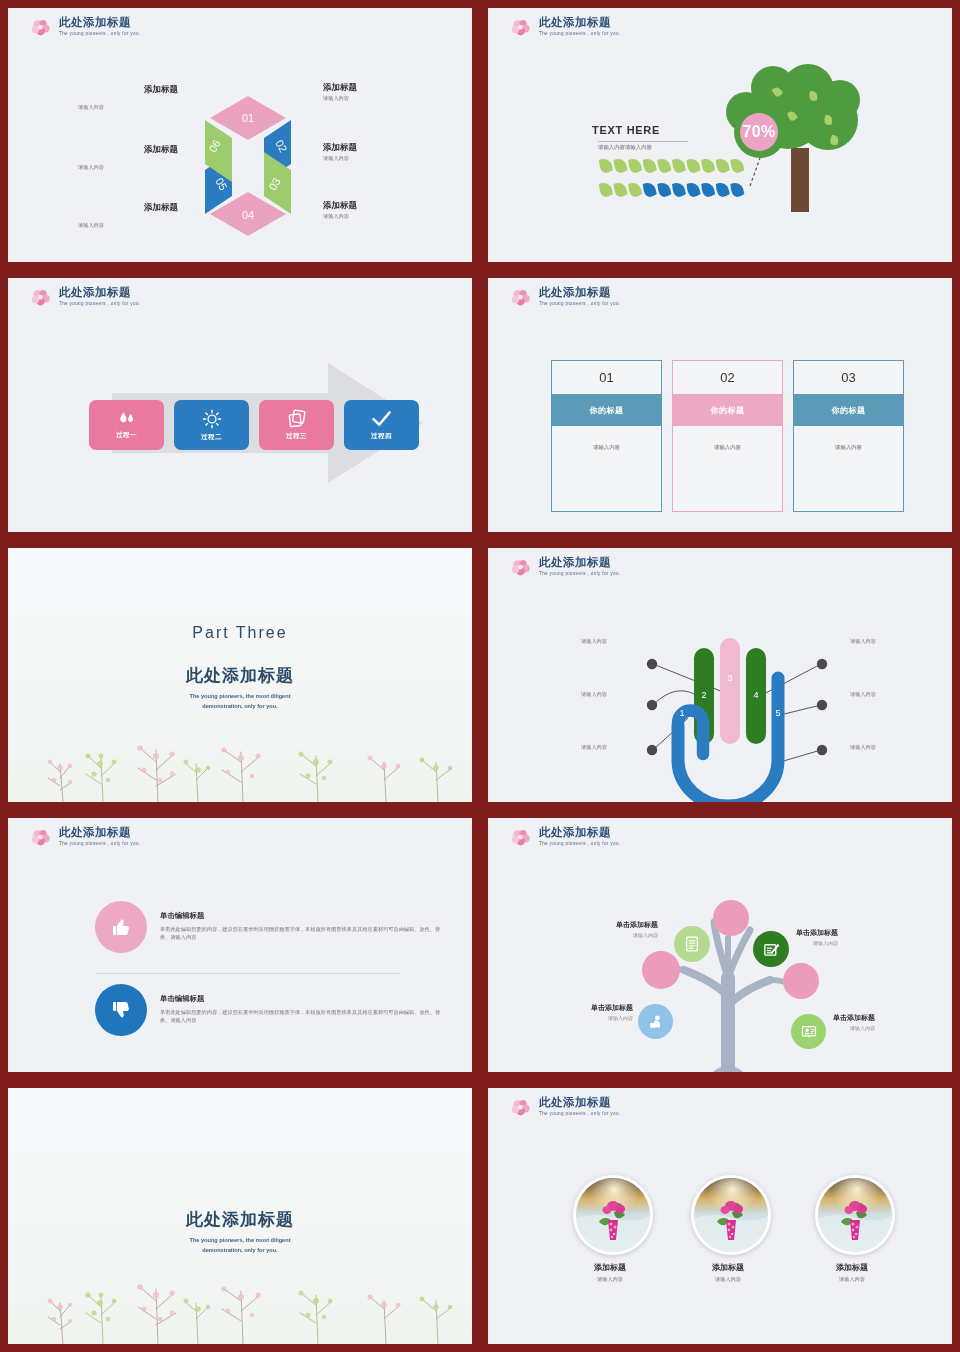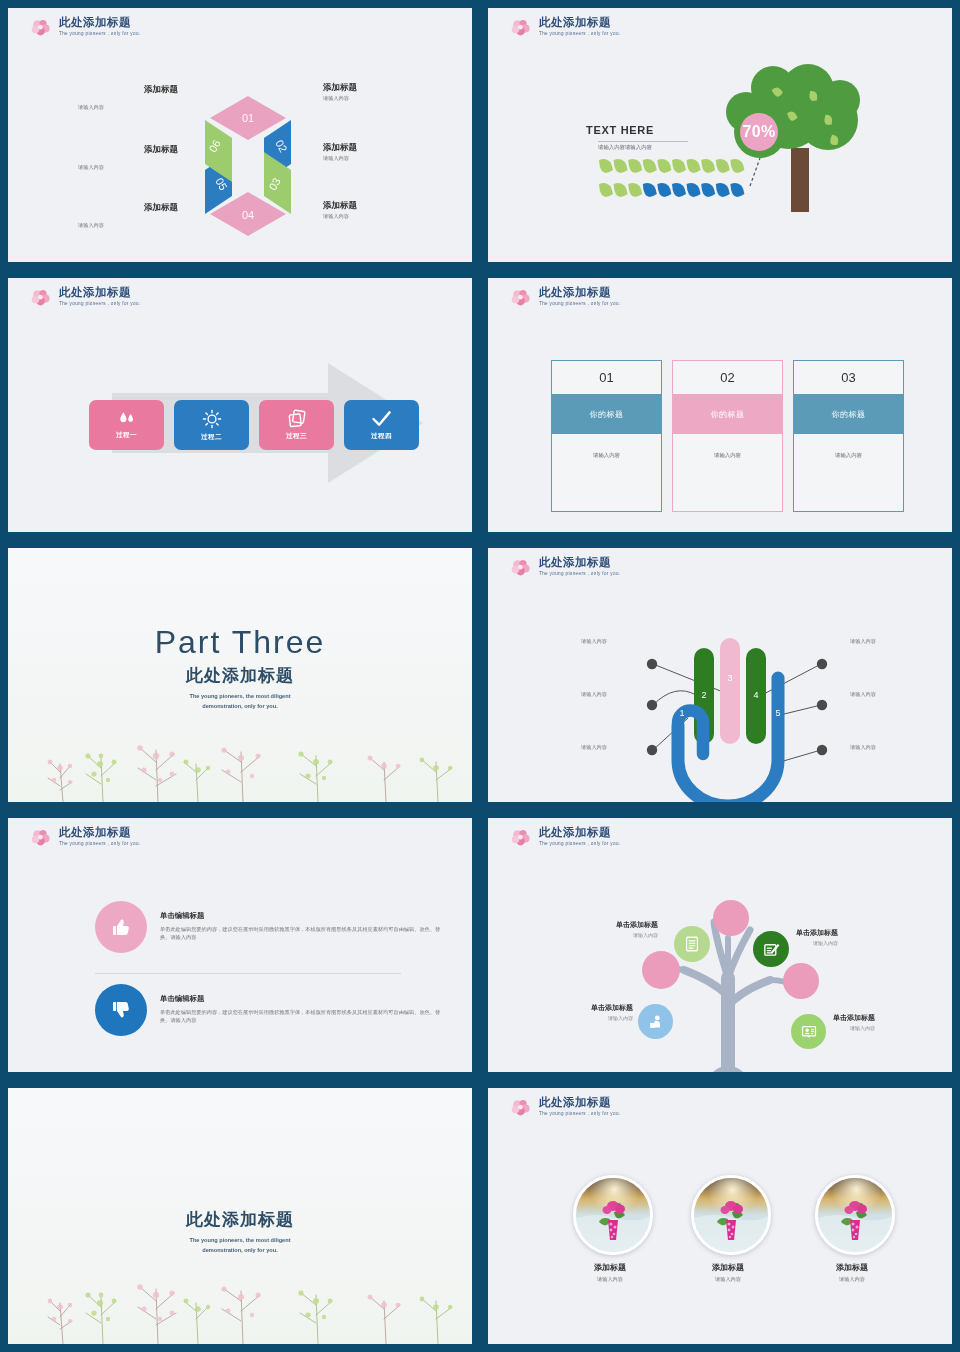--- a/index.html
+++ b/index.html
@@ -13,21 +13,21 @@
     display:grid;
     grid-template-columns:480px 480px;
     grid-template-rows:270px 270px 270px 270px 272px;
     background:#ffffff;
     box-sizing:border-box;
   }
   .slide{
     position:relative;
     overflow:hidden;
     box-sizing:border-box;
-    border:8px solid #0c4a6e;
+    border:8px solid #7f1d1d;
     background:#f0f1f5;
   }
   .slide-inner{
     position:absolute;inset:0;
     background:#f0f1f5;
     overflow:hidden;
   }
   
   .hdr{position:absolute;left:22px;top:9px;display:flex;align-items:flex-start;gap:7px;}
   .hdr-flower{width:22px;height:22px;position:relative;flex:none;margin-top:1px;}
@@ -62,32 +62,32 @@
     display:flex;flex-direction:column;align-items:center;justify-content:center;gap:4px;
   }
   .pbox .plab{font-size:6.6px;color:#fff;font-weight:bold;letter-spacing:.4px;}
   
   .card{position:absolute;box-sizing:border-box;border:1px solid #7fb0c7;background:#f4f5f7;}
   .card .cnum{
     height:33px;display:flex;align-items:center;justify-content:center;
     font-size:13px;color:#333;
   }
   .card .cband{
-    height:40px;display:flex;align-items:center;justify-content:center;
-    font-size:8px;color:#fff;font-weight:normal;letter-spacing:.5px;
+    height:32px;display:flex;align-items:center;justify-content:center;
+    font-size:8px;color:#fff;font-weight:bold;letter-spacing:.5px;
   }
   .card .cbody{
     display:flex;justify-content:center;padding-top:18px;
     font-size:5.4px;color:#666;
   }
   
   .part-bg{position:absolute;inset:0;background:linear-gradient(180deg,#f7f8fa 0%,#f4f6f6 55%,#f0f4ef 100%);}
   .part-title{
     position:absolute;width:100%;text-align:center;
-    font-size:32px;color:#2d4c66;letter-spacing:2px;font-weight:500;
+    font-size:16px;color:#2d4c66;letter-spacing:2px;font-weight:500;
   }
   .part-cn{
     position:absolute;width:100%;text-align:center;
     font-size:17px;color:#2d4c66;font-weight:bold;letter-spacing:1px;
   }
   .part-en{
     position:absolute;width:100%;text-align:center;
     font-size:5.6px;color:#45617a;line-height:1.65;font-weight:bold;
   }
   
@@ -215,21 +215,21 @@
             <circle cx="5.5" cy="11.5" r="3.8" fill="#f5c5d8"></circle>
               <circle cx="10.4" cy="9.2" r="2.4" fill="#fce3ec"></circle>
           </svg>
         </div>
         <div class="hdr-txt">
           <div class="hdr-title">此处添加标题</div>
           <div class="hdr-sub">The young pioneers，only for you.</div>
         </div>
       </div>
 
-      <div class="texthere" style="left:98px;top:116px;">TEXT HERE</div>
+      <div class="texthere" style="left:104px;top:116px;">TEXT HERE</div>
       <div class="texthere-rule" style="left:110px;top:133px;width:90px;"></div>
       <div class="texthere-sub" style="left:110px;top:136px;">请输入内容请输入内容</div>
 
       <svg style="position:absolute;left:0;top:0;" width="480" height="270" viewBox="0 0 480 270">
 
         <g>
           <g fill="#a9cf6b">
             <path d="M111 152 q12 -4 14 10 q-13 9 -14 -10z" transform="translate(0,0)"></path>
             <path d="M111 152 q12 -4 14 10 q-13 9 -14 -10z" transform="translate(14.6,0)"></path>
             <path d="M111 152 q12 -4 14 10 q-13 9 -14 -10z" transform="translate(29.2,0)"></path>

